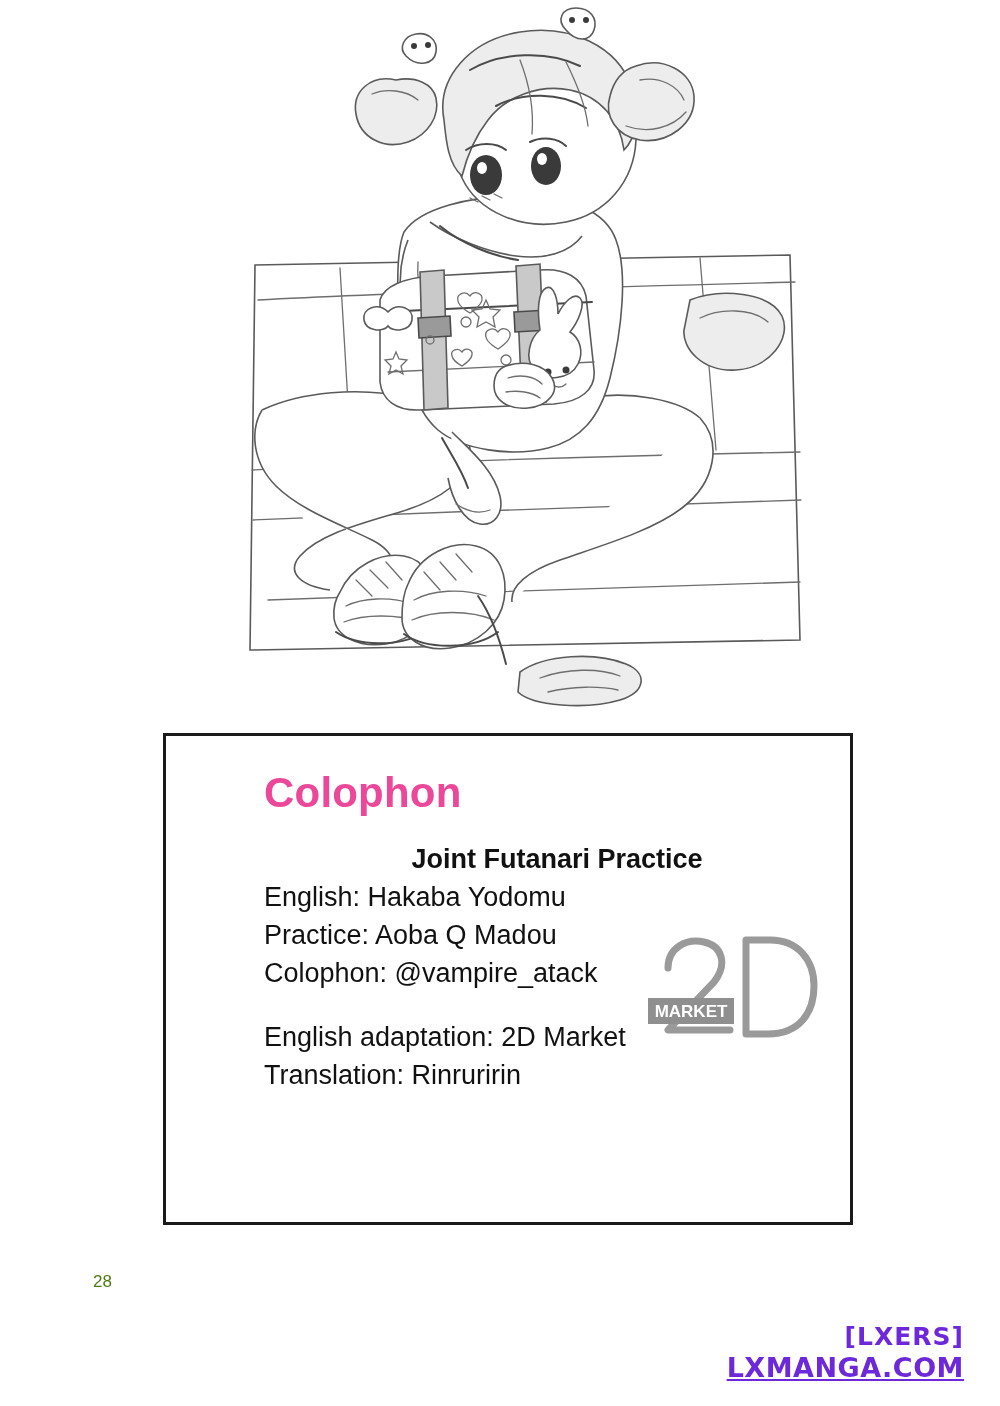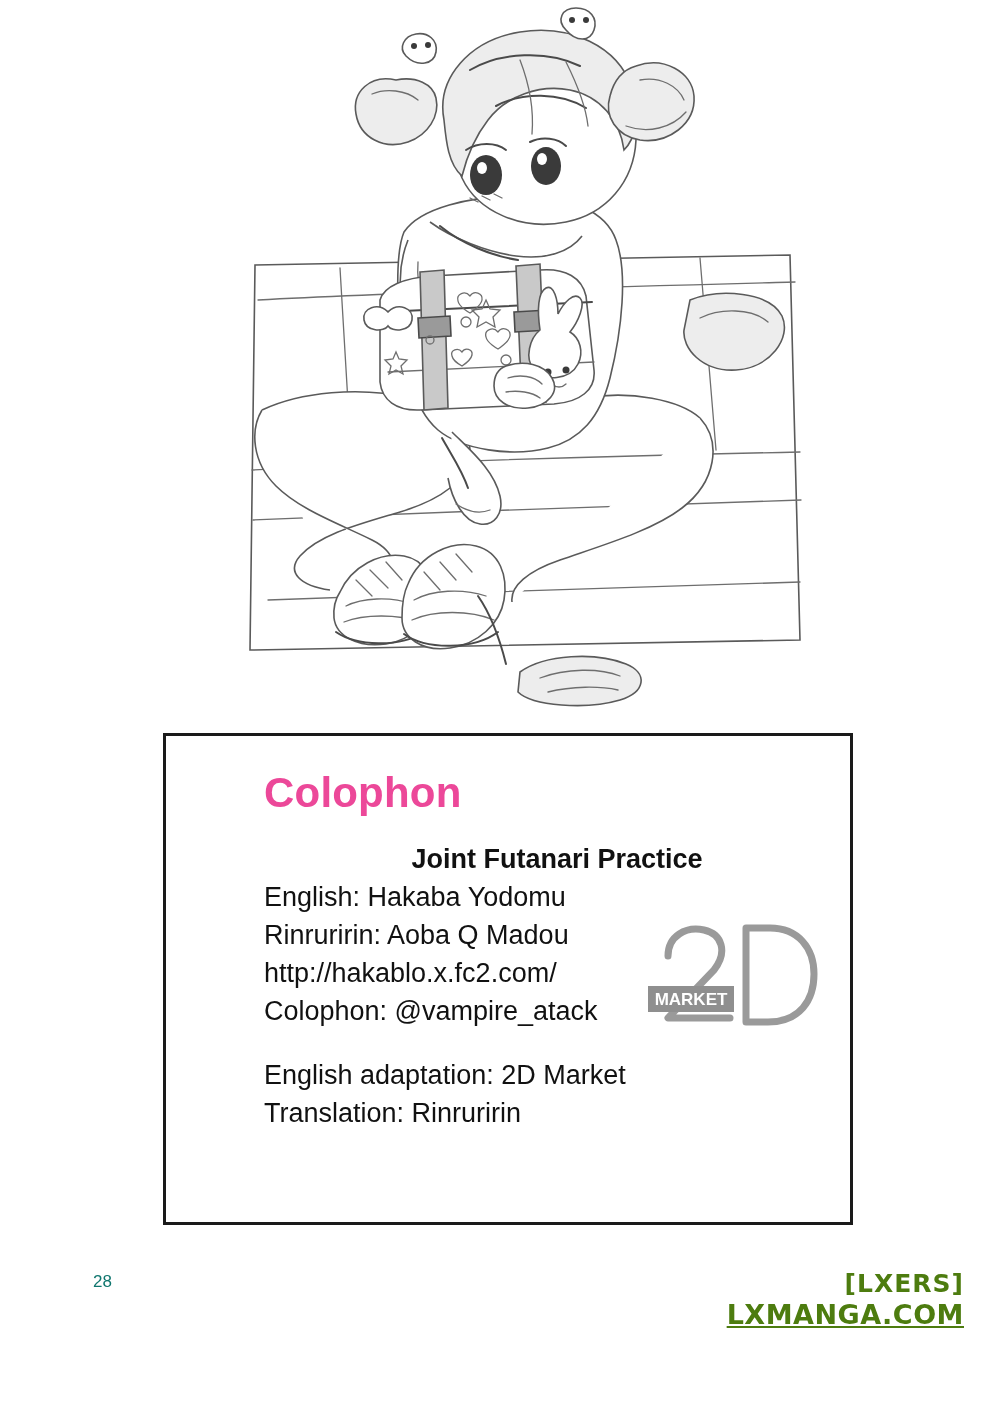--- a/index.html
+++ b/index.html
@@ -64,43 +64,43 @@
     text-align: center;
   }
   .spacer-line {
     height: 26px;
   }
 
   
   #market-logo {
     position: absolute;
     right: 28px;
-    top: 176px;
+    top: 188px;
     width: 180px;
     height: 130px;
   }
   #market-logo svg { display: block; }
 
   
   #page-number {
     position: absolute;
     left: 93px;
     top: 1272px;
     font-size: 17px;
-    color: #0f766e;
+    color: #4d7c0f;
   }
 
   
   #watermark {
     position: absolute;
     right: 36px;
-    top: 1269px;
+    top: 1322px;
     text-align: right;
     font-family: "DejaVu Sans", sans-serif;
-    color: #4d7c0f;
+    color: #6d28d9;
   }
   #watermark .wm-top {
     font-size: 25px;
     font-weight: 700;
     letter-spacing: 1px;
     line-height: 30px;
   }
   #watermark .wm-bottom {
     font-size: 27px;
     font-weight: 700;
@@ -247,22 +247,21 @@
     </g>
   </svg>
 </div>
 
 <div id="colophon-box">
   <div id="colophon-inner">
     <div id="colophon-title">Colophon</div>
 
     <div class="colophon-line bold">Joint Futanari Practice</div>
     <div class="colophon-line">English: Hakaba Yodomu</div>
-    <div class="colophon-line">Rinruririn: Aoba Q Madou</div>
-    <div class="colophon-line">http://hakablo.x.fc2.com/</div>
+    <div class="colophon-line">Practice: Aoba Q Madou</div>
     <div class="colophon-line">Colophon: @vampire_atack</div>
 
     <div class="spacer-line"></div>
 
     <div class="colophon-line">English adaptation: 2D Market</div>
     <div class="colophon-line">Translation: Rinruririn</div>
 
     <div id="market-logo">
       <svg width="180" height="130" viewBox="0 0 180 130" xmlns="http://www.w3.org/2000/svg">
         <g fill="none" stroke="#9a9a9a" stroke-width="7" stroke-linejoin="round" stroke-linecap="round">

